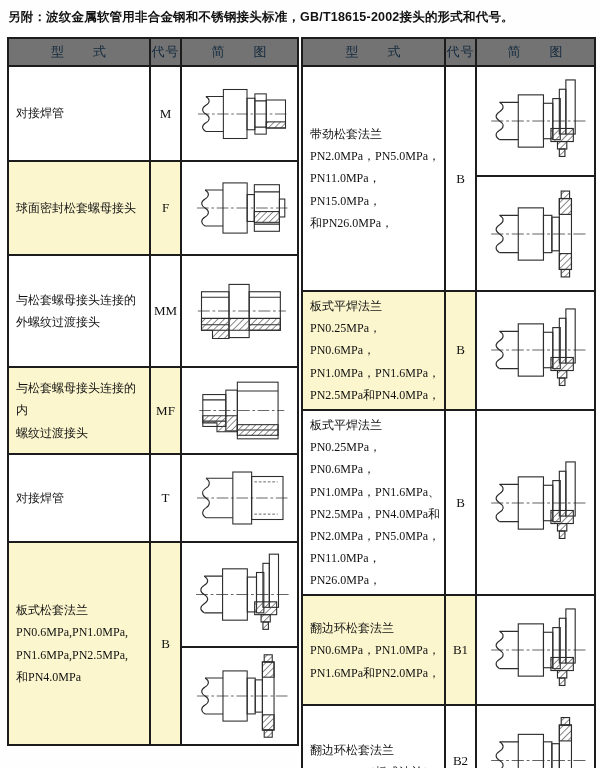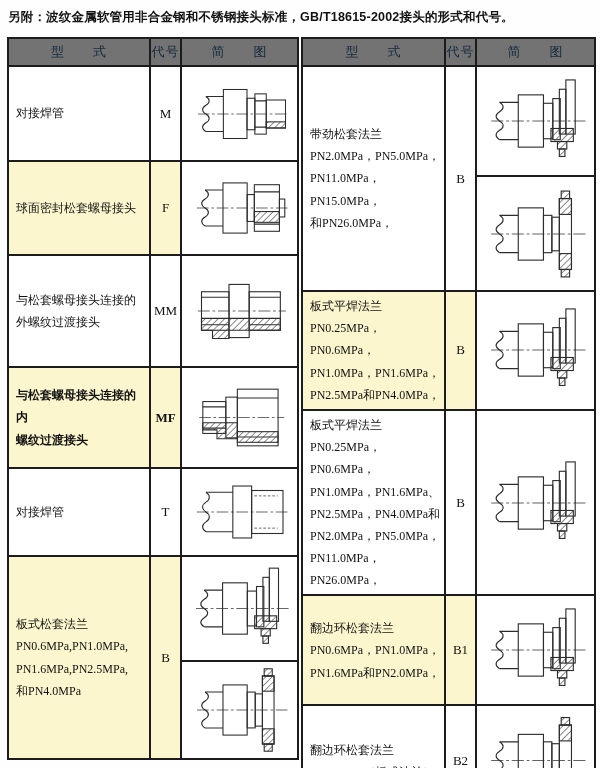--- a/index.html
+++ b/index.html
@@ -136,21 +136,21 @@
       <tr style="height:112px;">
         <td class="t-type">与松套螺母接头连接的
 外螺纹过渡接头</td>
         <td class="t-code">MM</td>
         <td class="t-diag">
           <svg class="d" width="110" height="88" viewBox="0 0 120 96" preserveAspectRatio="xMidYMid meet">
                 <use href="#s-mm"></use>
               </svg>
         </td>
       </tr>
-      <tr style="height:101px;font-weight:bold;">
+      <tr style="height:87px;">
         <td class="t-type hl">与松套螺母接头连接的内
 螺纹过渡接头</td>
         <td class="t-code hl">MF</td>
         <td class="t-diag">
           <svg class="d" width="110" height="85" viewBox="0 0 120 96" preserveAspectRatio="xMidYMid meet">
                 <use href="#s-mf"></use>
               </svg>
         </td>
       </tr>
       <tr style="height:78px;">

